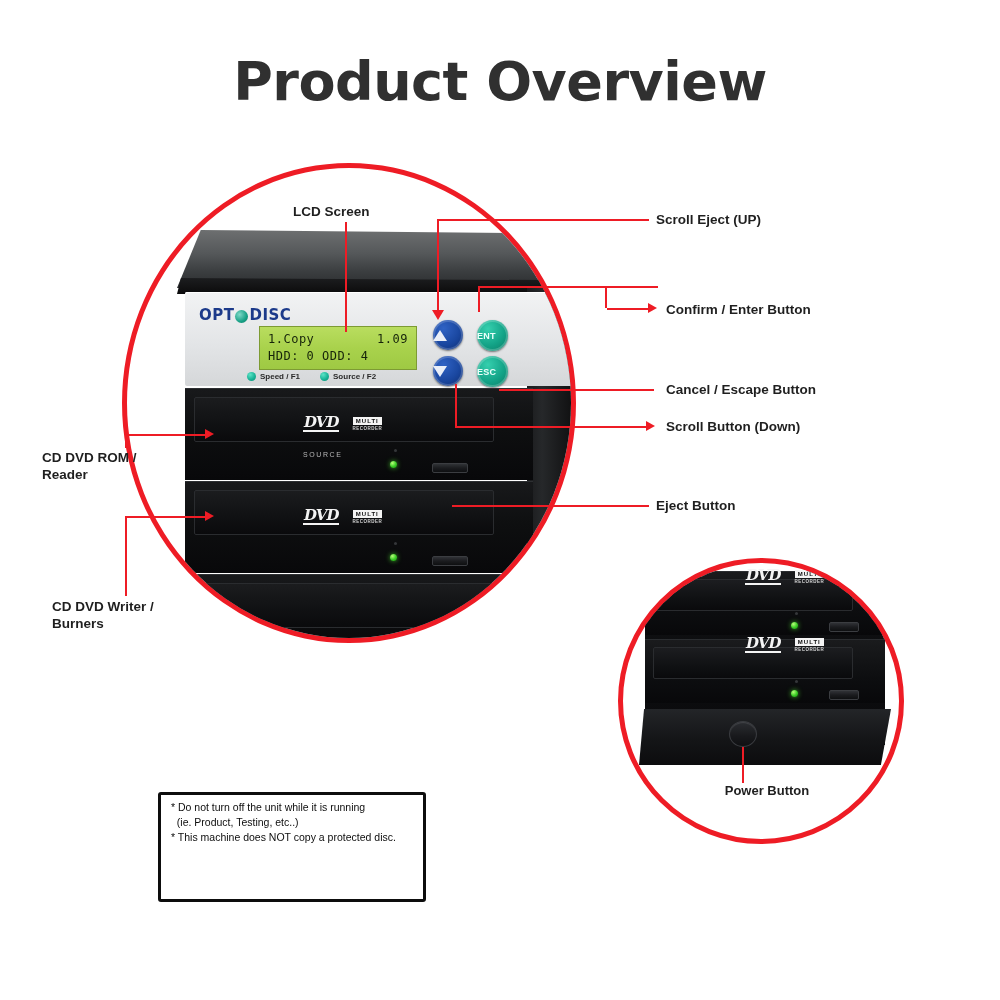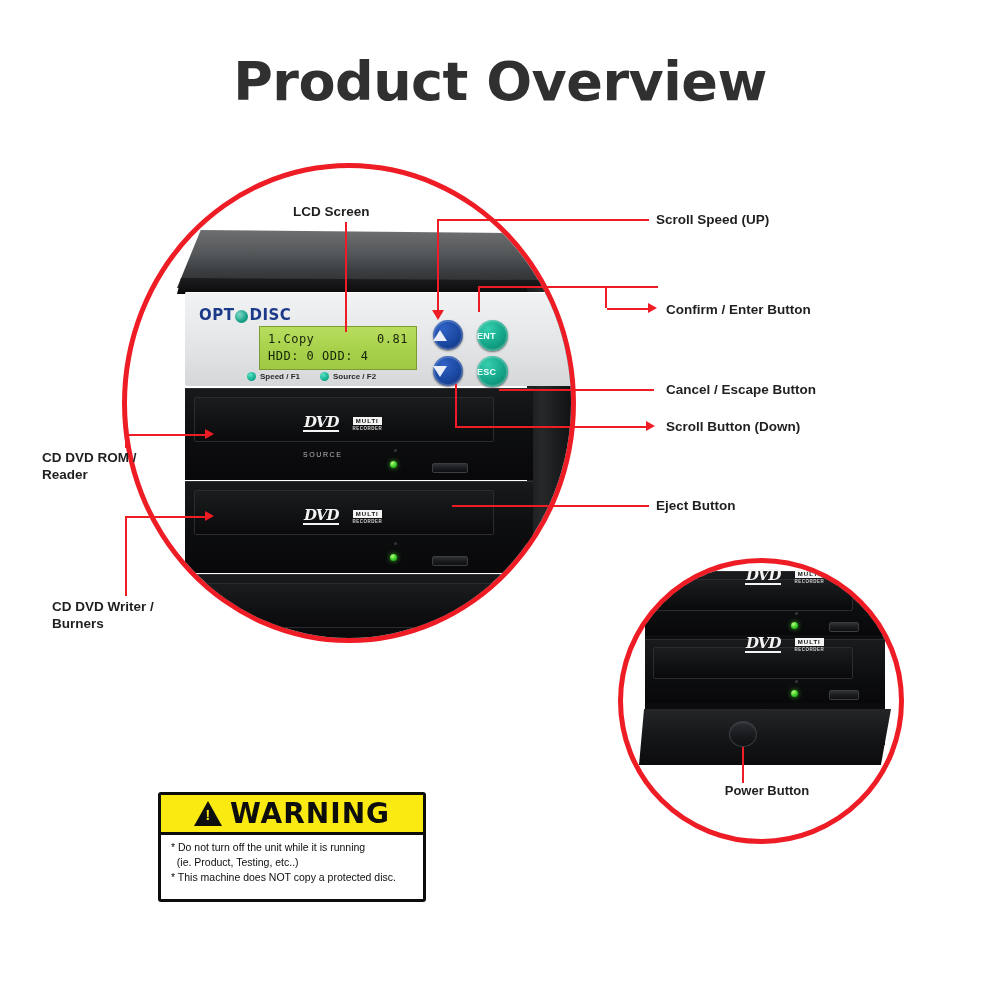--- a/index.html
+++ b/index.html
@@ -250,21 +250,21 @@
 
         <div class="logo">
           <span>OPT</span>
           <span class="swirl"></span>
           <span>DISC</span>
         </div>
 
         <div class="lcd">
           <div class="lcd-row">
             <span>1.Copy</span>
-            <span>0.81</span>
+            <span>1.09</span>
           </div>
           <div class="lcd-row single">HDD: 0 ODD: 4</div>
         </div>
 
         <div class="indicator-row">
           <div class="ind">
             <span class="dot"></span>
             <span class="txt">Speed / F1</span>
           </div>
           <div class="ind">
@@ -357,21 +357,21 @@
       <div class="det-base"></div>
       <div class="powerbtn"></div>
       <div class="power-lead"></div>
       <div class="power-label">Power Button</div>
     </div>
   </div>
 
   <div class="callout" style="left:293px; top:203px;">LCD Screen</div>
   <div class="lead lead-v" style="left:345px; top:222px; height:110px;"></div>
 
-  <div class="callout" style="left:656px; top:211px;">Scroll Speed (UP)</div>
+  <div class="callout" style="left:656px; top:211px;">Scroll Eject (UP)</div>
   <div class="lead lead-h" style="left:607px; top:219px; width:42px;"></div>
   <div class="lead lead-v" style="left:437px; top:219px; height:95px;"></div>
   <div class="lead lead-h" style="left:437px; top:219px; width:172px;"></div>
   <div class="arrow-d" style="left:432px; top:310px;"></div>
 
   <div class="callout" style="left:666px; top:301px;">Confirm / Enter Button</div>
   <div class="lead lead-h" style="left:478px; top:286px; width:180px;"></div>
   <div class="lead lead-v" style="left:478px; top:286px; height:26px;"></div>
   <div class="arrow-r" style="left:648px; top:303px;"></div>
   <div class="lead lead-h" style="left:607px; top:308px; width:44px;"></div>
@@ -394,24 +394,20 @@
   <div class="lead lead-v" style="left:125px; top:434px; height:14px;"></div>
   <div class="arrow-r" style="left:205px; top:429px;"></div>
 
   <div class="callout" style="left:52px; top:598px;">CD DVD Writer /
 Burners</div>
   <div class="lead lead-h" style="left:125px; top:516px; width:85px;"></div>
   <div class="lead lead-v" style="left:125px; top:516px; height:80px;"></div>
   <div class="arrow-r" style="left:205px; top:511px;"></div>
 
   <div class="warning">
-    <div class="warning-head">
-      <span class="wtri"></span>
-      <span class="wtxt">WARNING</span>
-    </div>
     <div class="warning-body">
       <div class="wline">* Do not turn off the unit while it is running</div>
       <div class="wline">  (ie. Product, Testing, etc..)</div>
       <div class="wline">* This machine does NOT copy a protected disc.</div>
     </div>
   </div>
 
 </div>
 
 </body></html>

